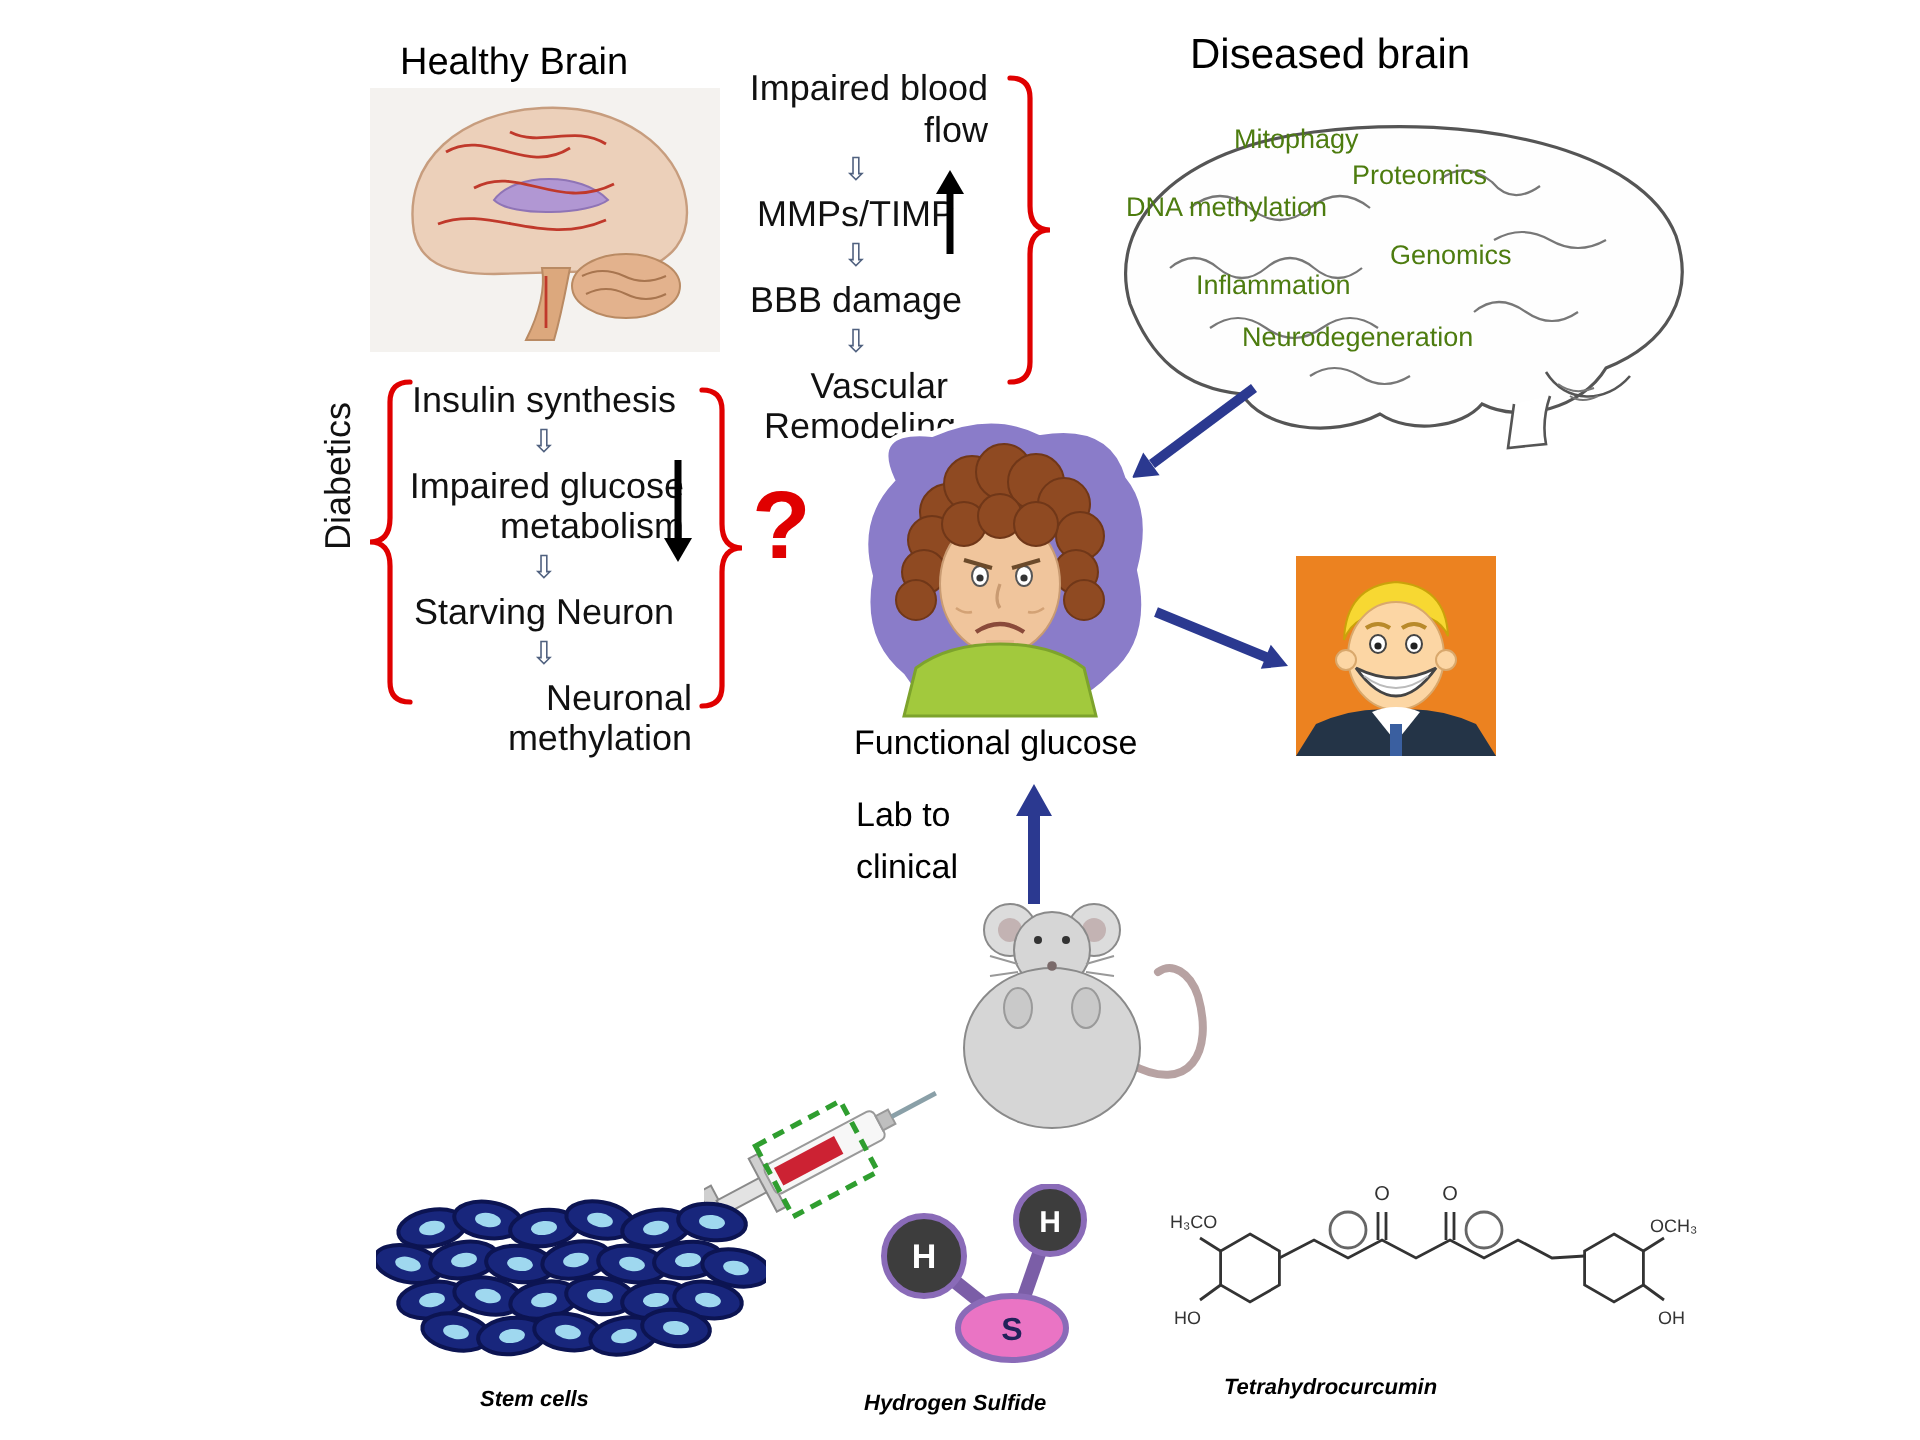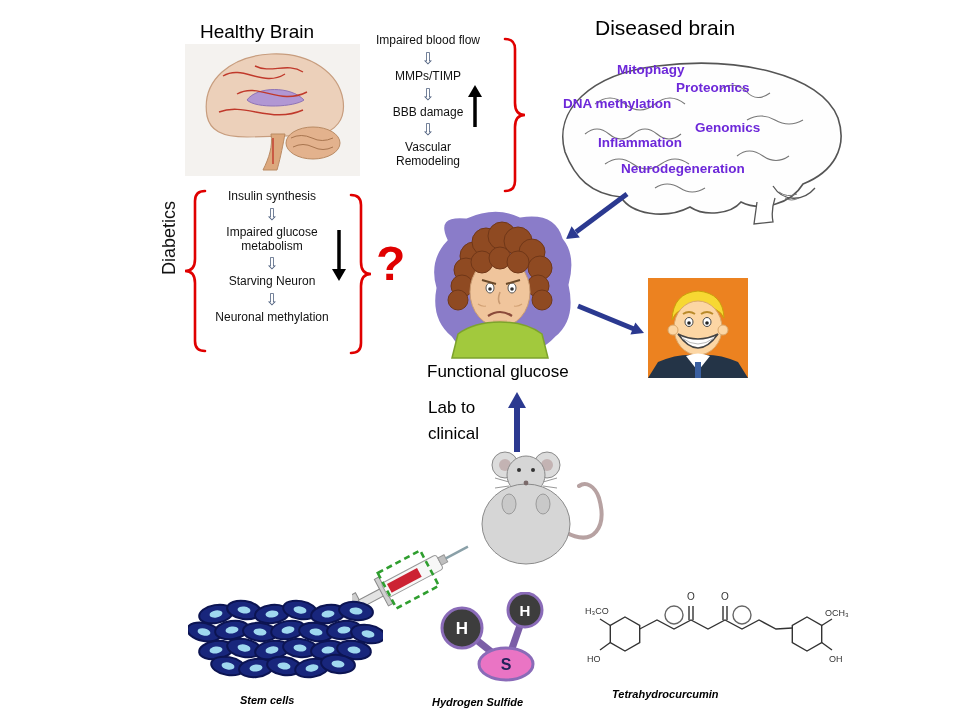--- a/index.html
+++ b/index.html
@@ -2,24 +2,24 @@
 <html><head>
 <meta charset="utf-8">
 <style>
   *{margin:0;padding:0;box-sizing:border-box}
   html,body{background:#fff}
   body{font-family:"Liberation Sans",sans-serif;color:#111}
   .page{position:relative;width:860px;height:720px;background:#fff;overflow:hidden}
   .abs{position:absolute}
   .title{font-size:19px;color:#000;white-space:nowrap}
   .big-title{font-size:21px;color:#000;white-space:nowrap}
-  .step{font-size:12px;color:#111;text-align:center;line-height:1.15}
+  .step{font-size:18px;color:#111;text-align:right;line-height:1.15}
   .flowcol{display:flex;flex-direction:column;align-items:center;gap:3px}
   .darrow{font-size:16px;color:#50617f;line-height:1}
-  .redlbl{color:#6d28d9;font-weight:bold;font-size:13.5px;white-space:nowrap}
+  .redlbl{color:#4d7c0f;font-weight:normal;font-size:13.5px;white-space:nowrap}
   .caption{font-weight:bold;font-style:italic;font-size:11px;color:#000;white-space:nowrap}
   .qmark{color:#e00000;font-weight:bold;font-size:48px;line-height:1}
   .rot90{transform:rotate(-90deg);transform-origin:center center;font-size:18px;text-align:center}
   .outcome{font-size:17px;color:#000;white-space:nowrap}
   svg{display:block}
 </style>
 </head>
 <body>
 
 <div class="page">

